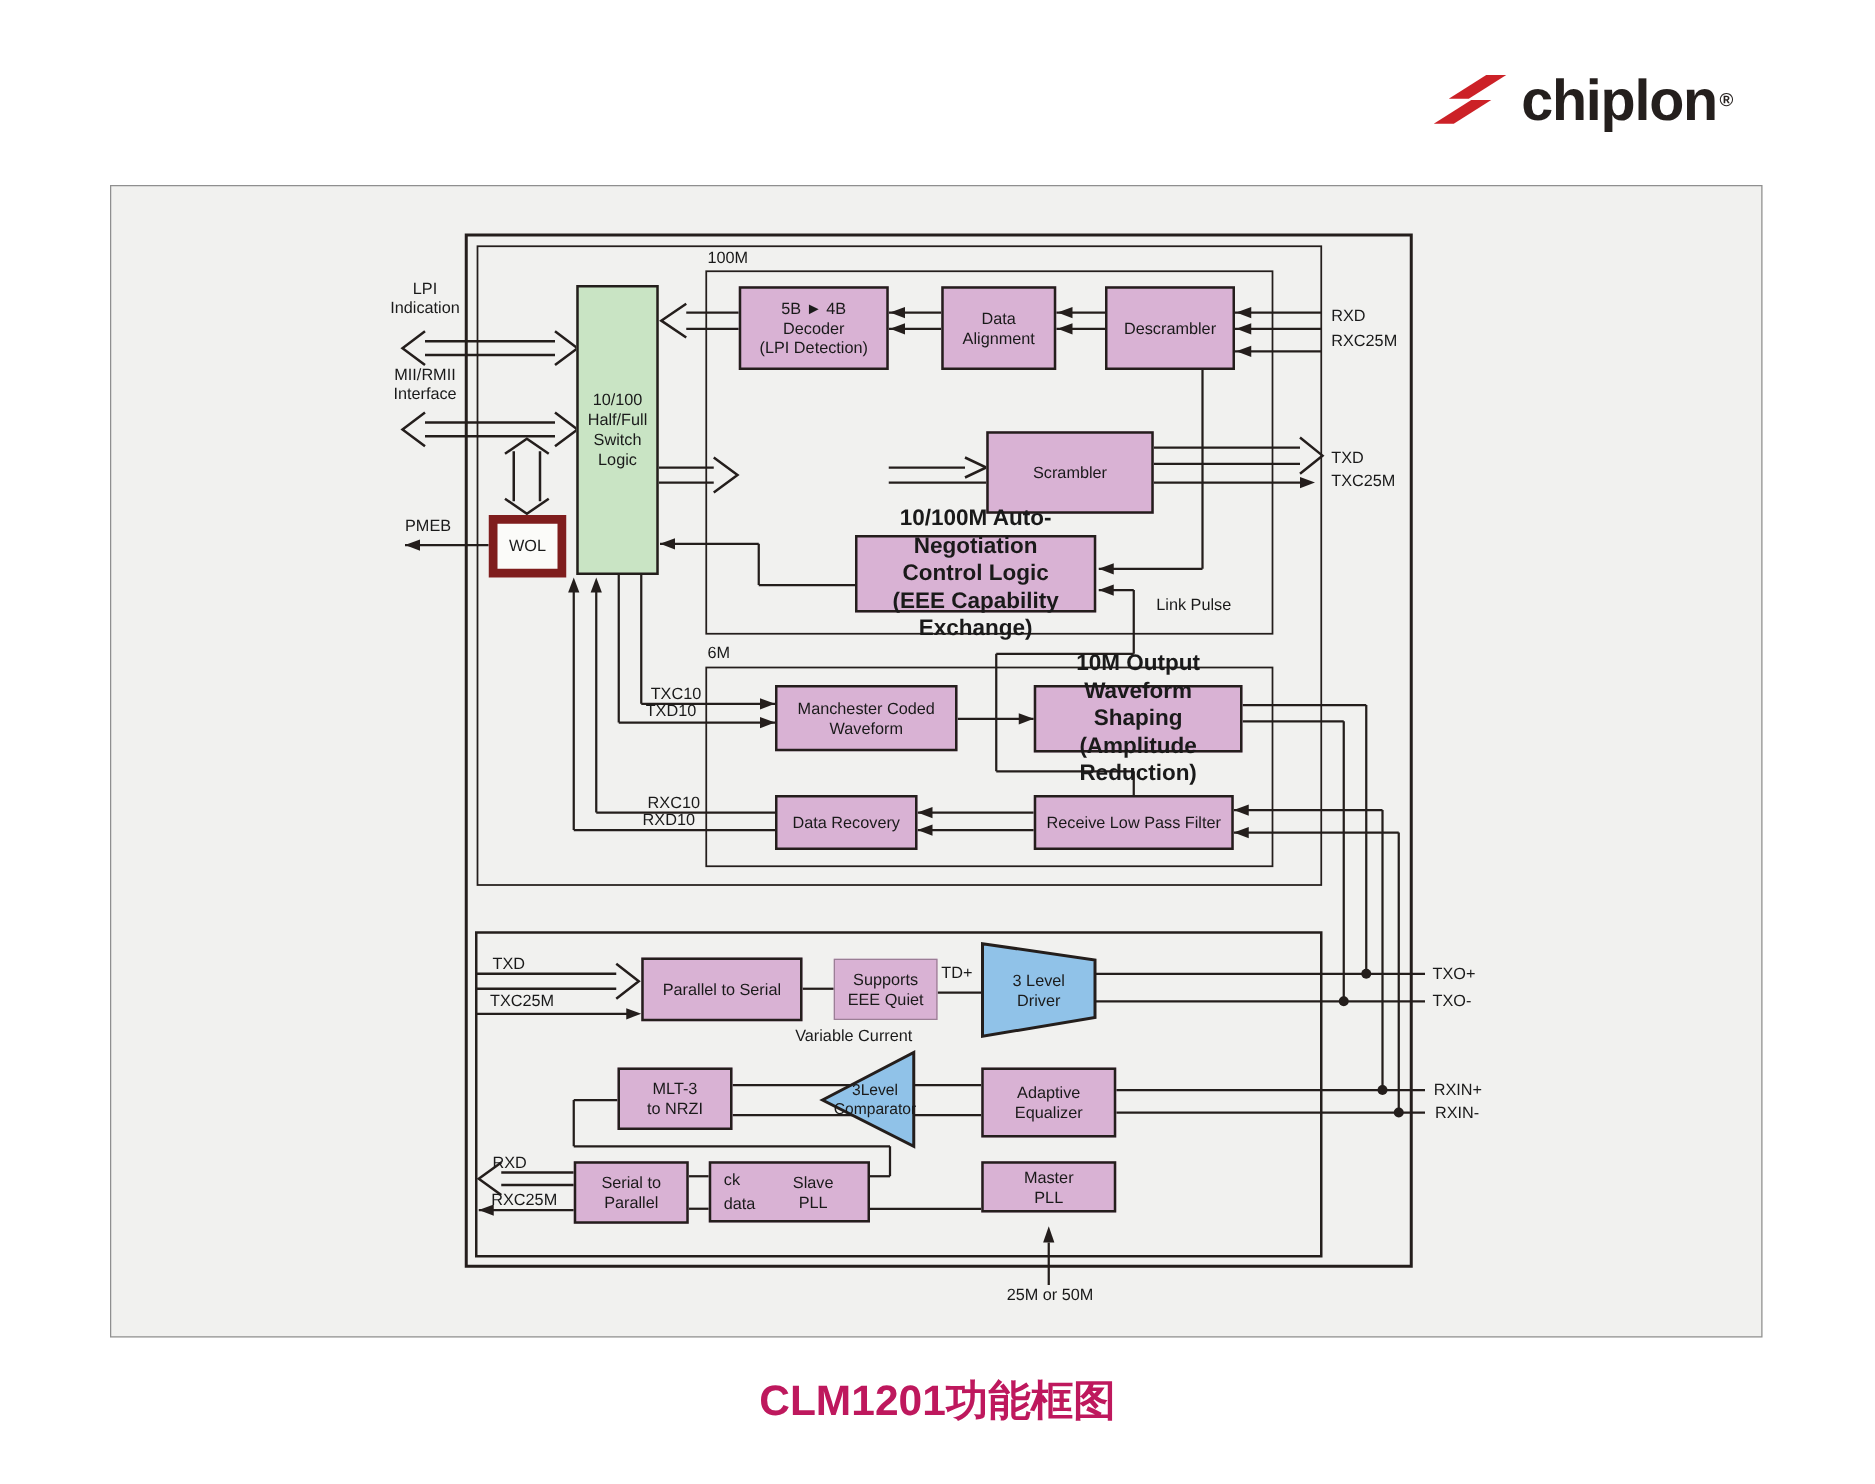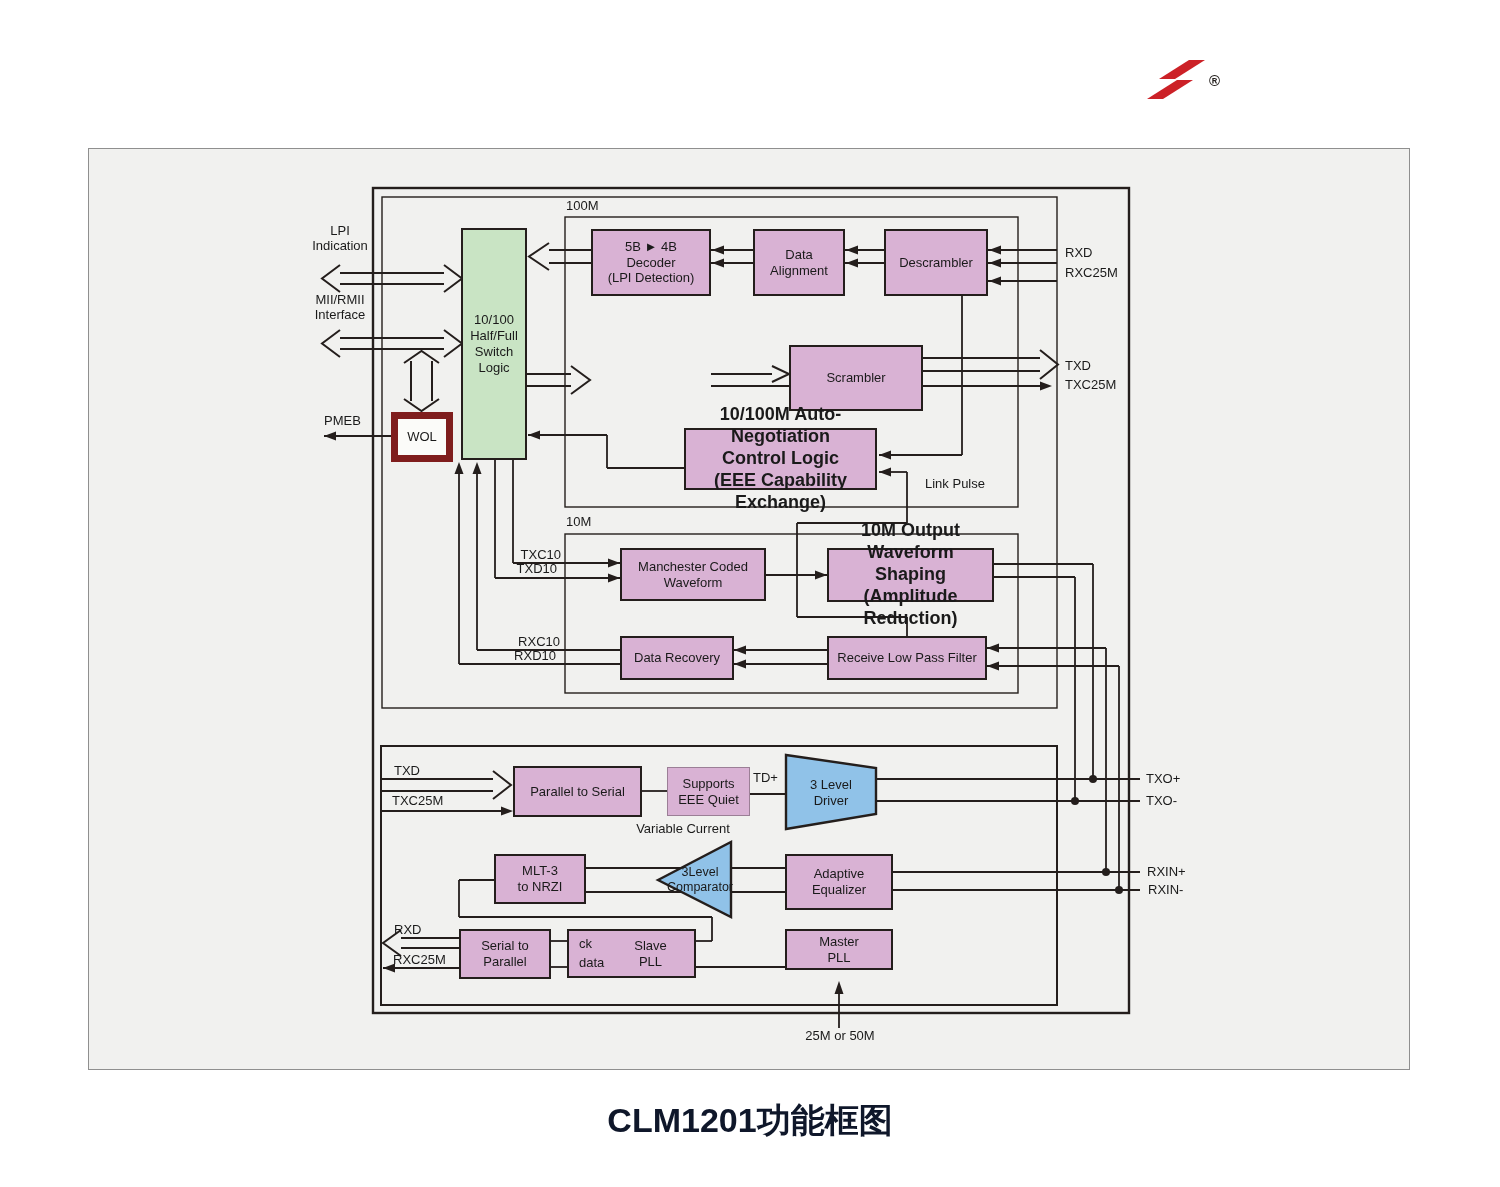--- a/index.html
+++ b/index.html
@@ -13,37 +13,38 @@
        font-size:13px;line-height:1.22;white-space:pre-line;}
   .blk.green{background:#c9e4c4;}
   .blk.white{background:#fbfbf9;border:7px solid #7f1d1d;}
   .blk.lite{border:1px solid #9b7f96;}
   .lbl{position:absolute;font-size:13px;line-height:1.15;white-space:pre-line;}
   .lbl.c{text-align:center;}
   .lbl.r{text-align:right;}
   .shapetxt{position:absolute;display:flex;align-items:center;justify-content:center;
             text-align:center;font-size:12.5px;line-height:1.2;white-space:pre-line;}
   .caption{position:absolute;left:0;top:1098px;width:1500px;text-align:center;
-           font-size:34px;font-weight:600;color:#0f172a;}
+           font-size:34px;font-weight:600;color:#be185d;}
   .logo{position:absolute;left:1145px;top:52px;height:56px;display:flex;align-items:center;}
   .logo-text{font-size:46px;font-weight:bold;color:#241f1d;letter-spacing:-1px;margin-left:10px;}
   .logo-reg{font-size:15px;font-weight:bold;vertical-align:28px;margin-left:2px;}
   .small{font-size:18px;font-weight:bold;}
   .pllsub{position:absolute;font-size:13px;}
 </style>
 </head>
 <body>
 
 <div class="page">
 
   <div class="logo">
     <svg width="62" height="52" viewBox="0 0 62 52">
       <polygon points="14,25 44,6 60,6 30,25" fill="#cc2127"></polygon>
       <polygon points="2,45 32,26 48,26 18,45" fill="#cc2127"></polygon>
     </svg>
+    <span class="logo-text">chiplon</span>
     <span class="logo-text logo-reg">®</span>
   </div>
 
   <div class="frame"></div>
 
   <svg class="wiring" viewBox="0 0 1500 1187">
 
     <g fill="none" stroke="#241e1c">
       <rect x="373" y="188" width="756" height="825" stroke-width="2.4"></rect>
       <rect x="382" y="197" width="675" height="511" stroke-width="1.4"></rect>
@@ -232,21 +233,21 @@
   </div>
   <div class="blk" style="left:785px;top:929px;width:108px;height:41px;">Master
 PLL</div>
 
   <div class="shapetxt" style="left:788px;top:768px;width:86px;height:50px;font-size:13px;">3 Level
 Driver</div>
   <div class="shapetxt" style="left:656px;top:862px;width:88px;height:36px;">3Level
 Comparator</div>
 
   <div class="lbl" style="left:566px;top:199px;">100M</div>
-  <div class="lbl" style="left:566px;top:515px;">10M</div>
+  <div class="lbl" style="left:566px;top:515px;">6M</div>
 
   <div class="lbl c" style="left:306px;top:224px;width:68px;">LPI
 Indication</div>
   <div class="lbl c" style="left:306px;top:293px;width:68px;">MII/RMII
 Interface</div>
   <div class="lbl" style="left:324px;top:414px;">PMEB</div>
 
   <div class="lbl" style="left:1065px;top:246px;">RXD</div>
   <div class="lbl" style="left:1065px;top:266px;">RXC25M</div>
   <div class="lbl" style="left:1065px;top:359px;">TXD</div>

